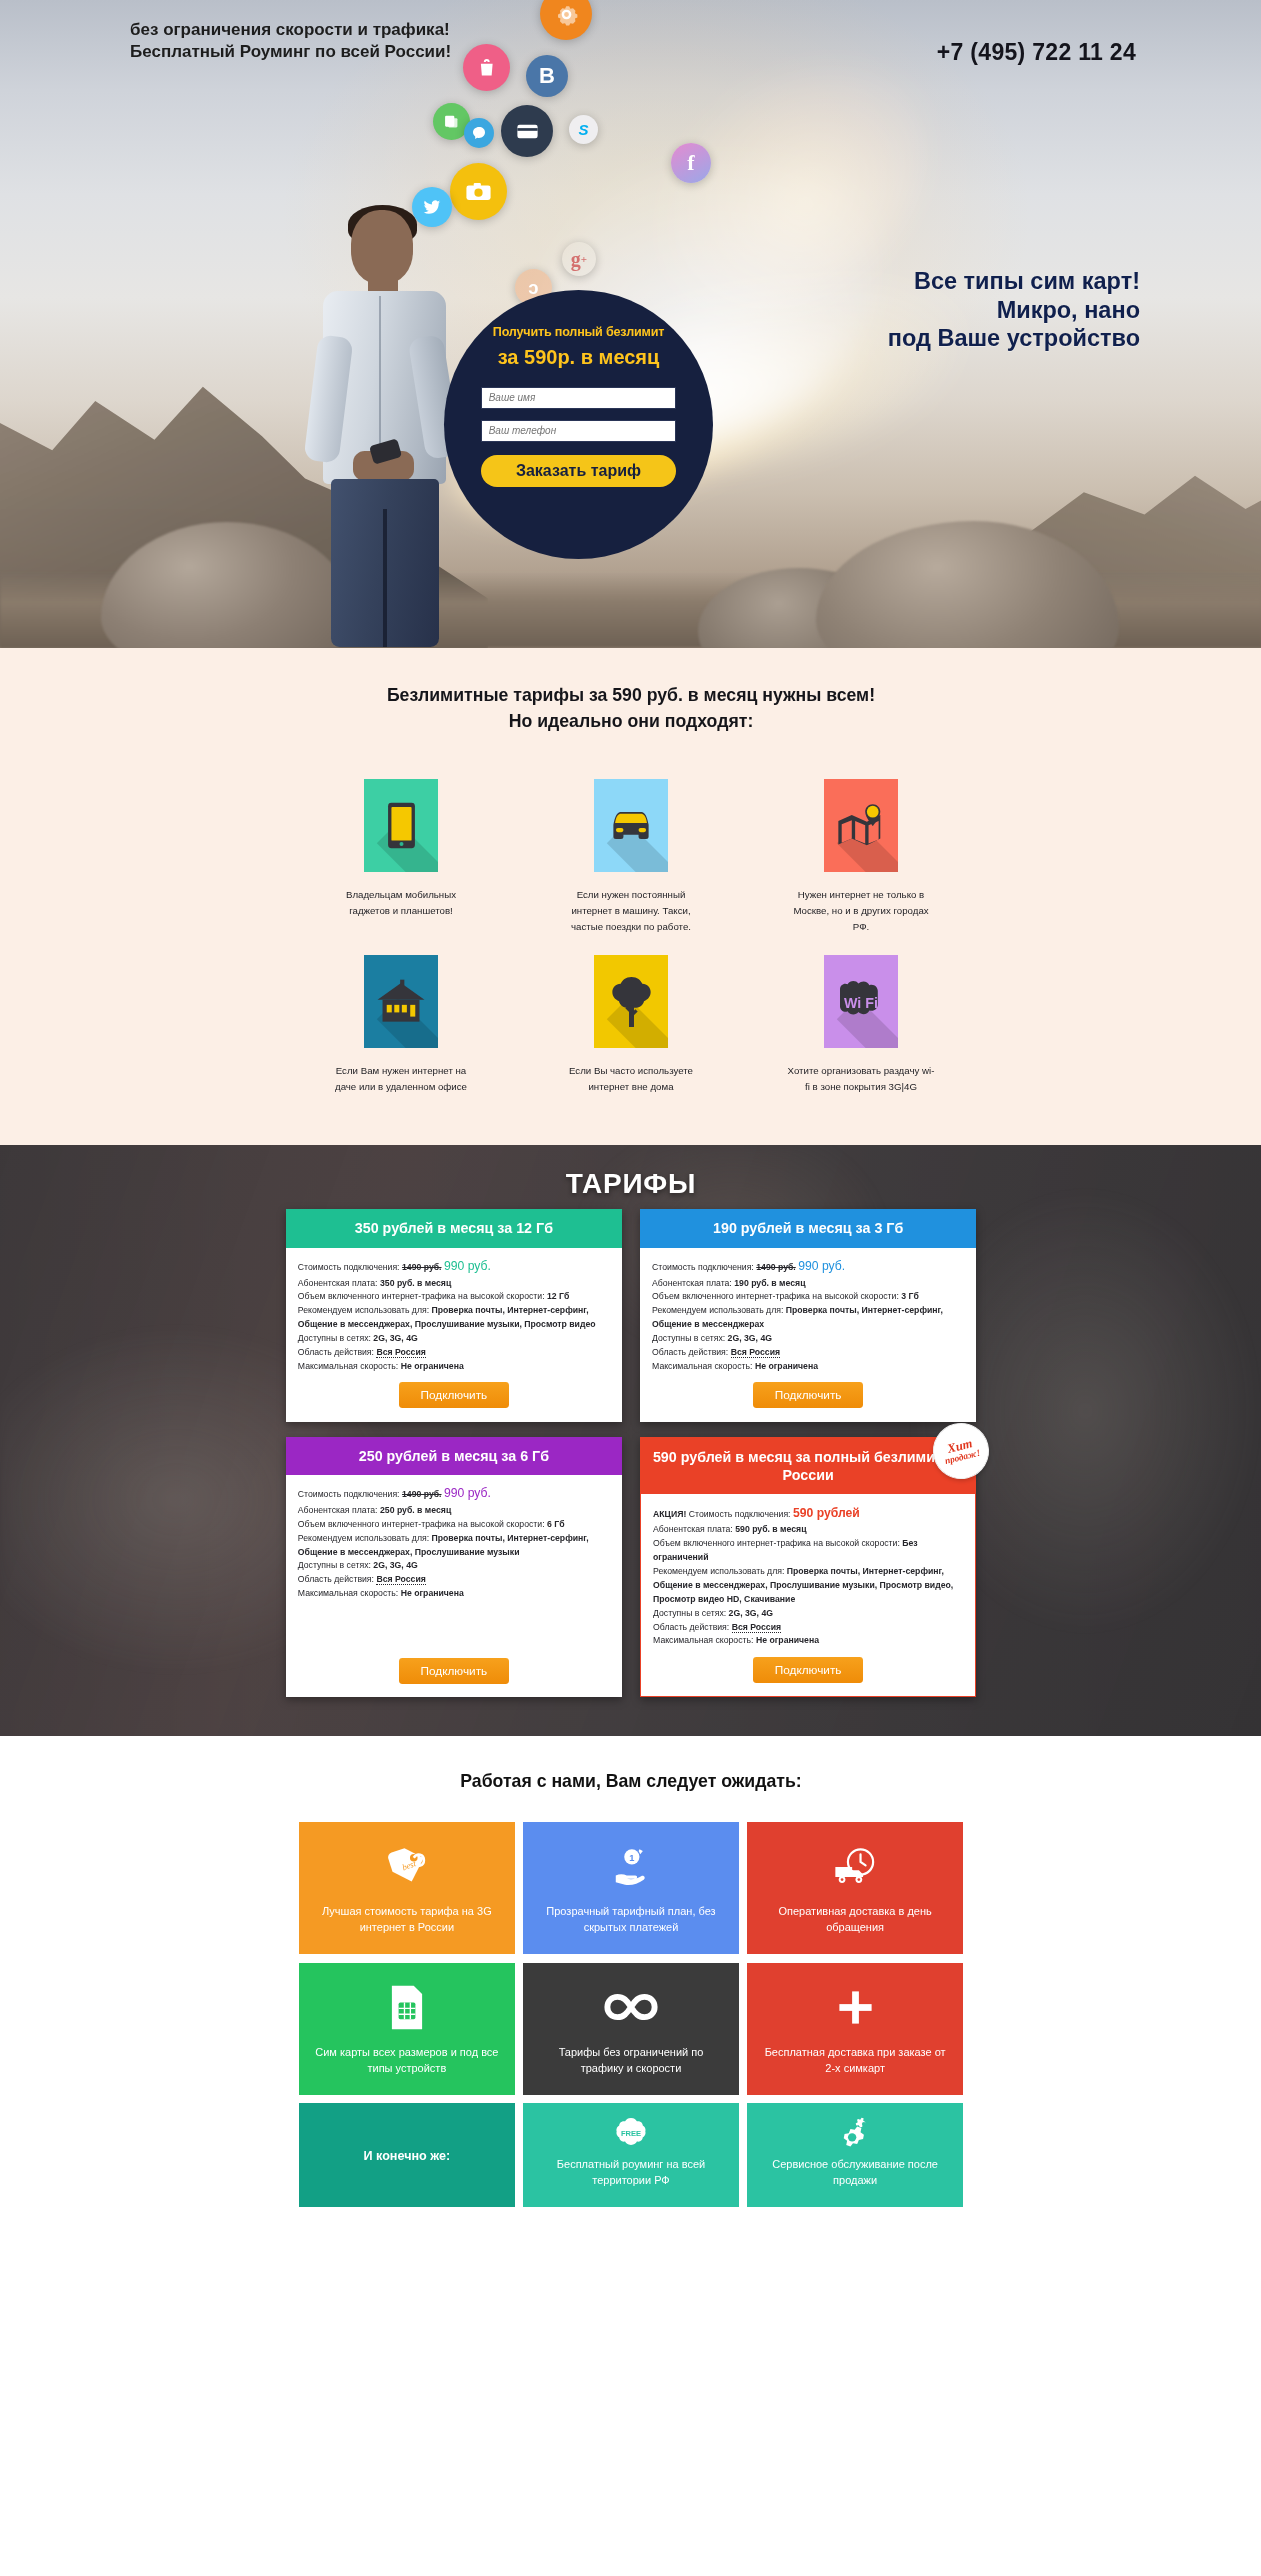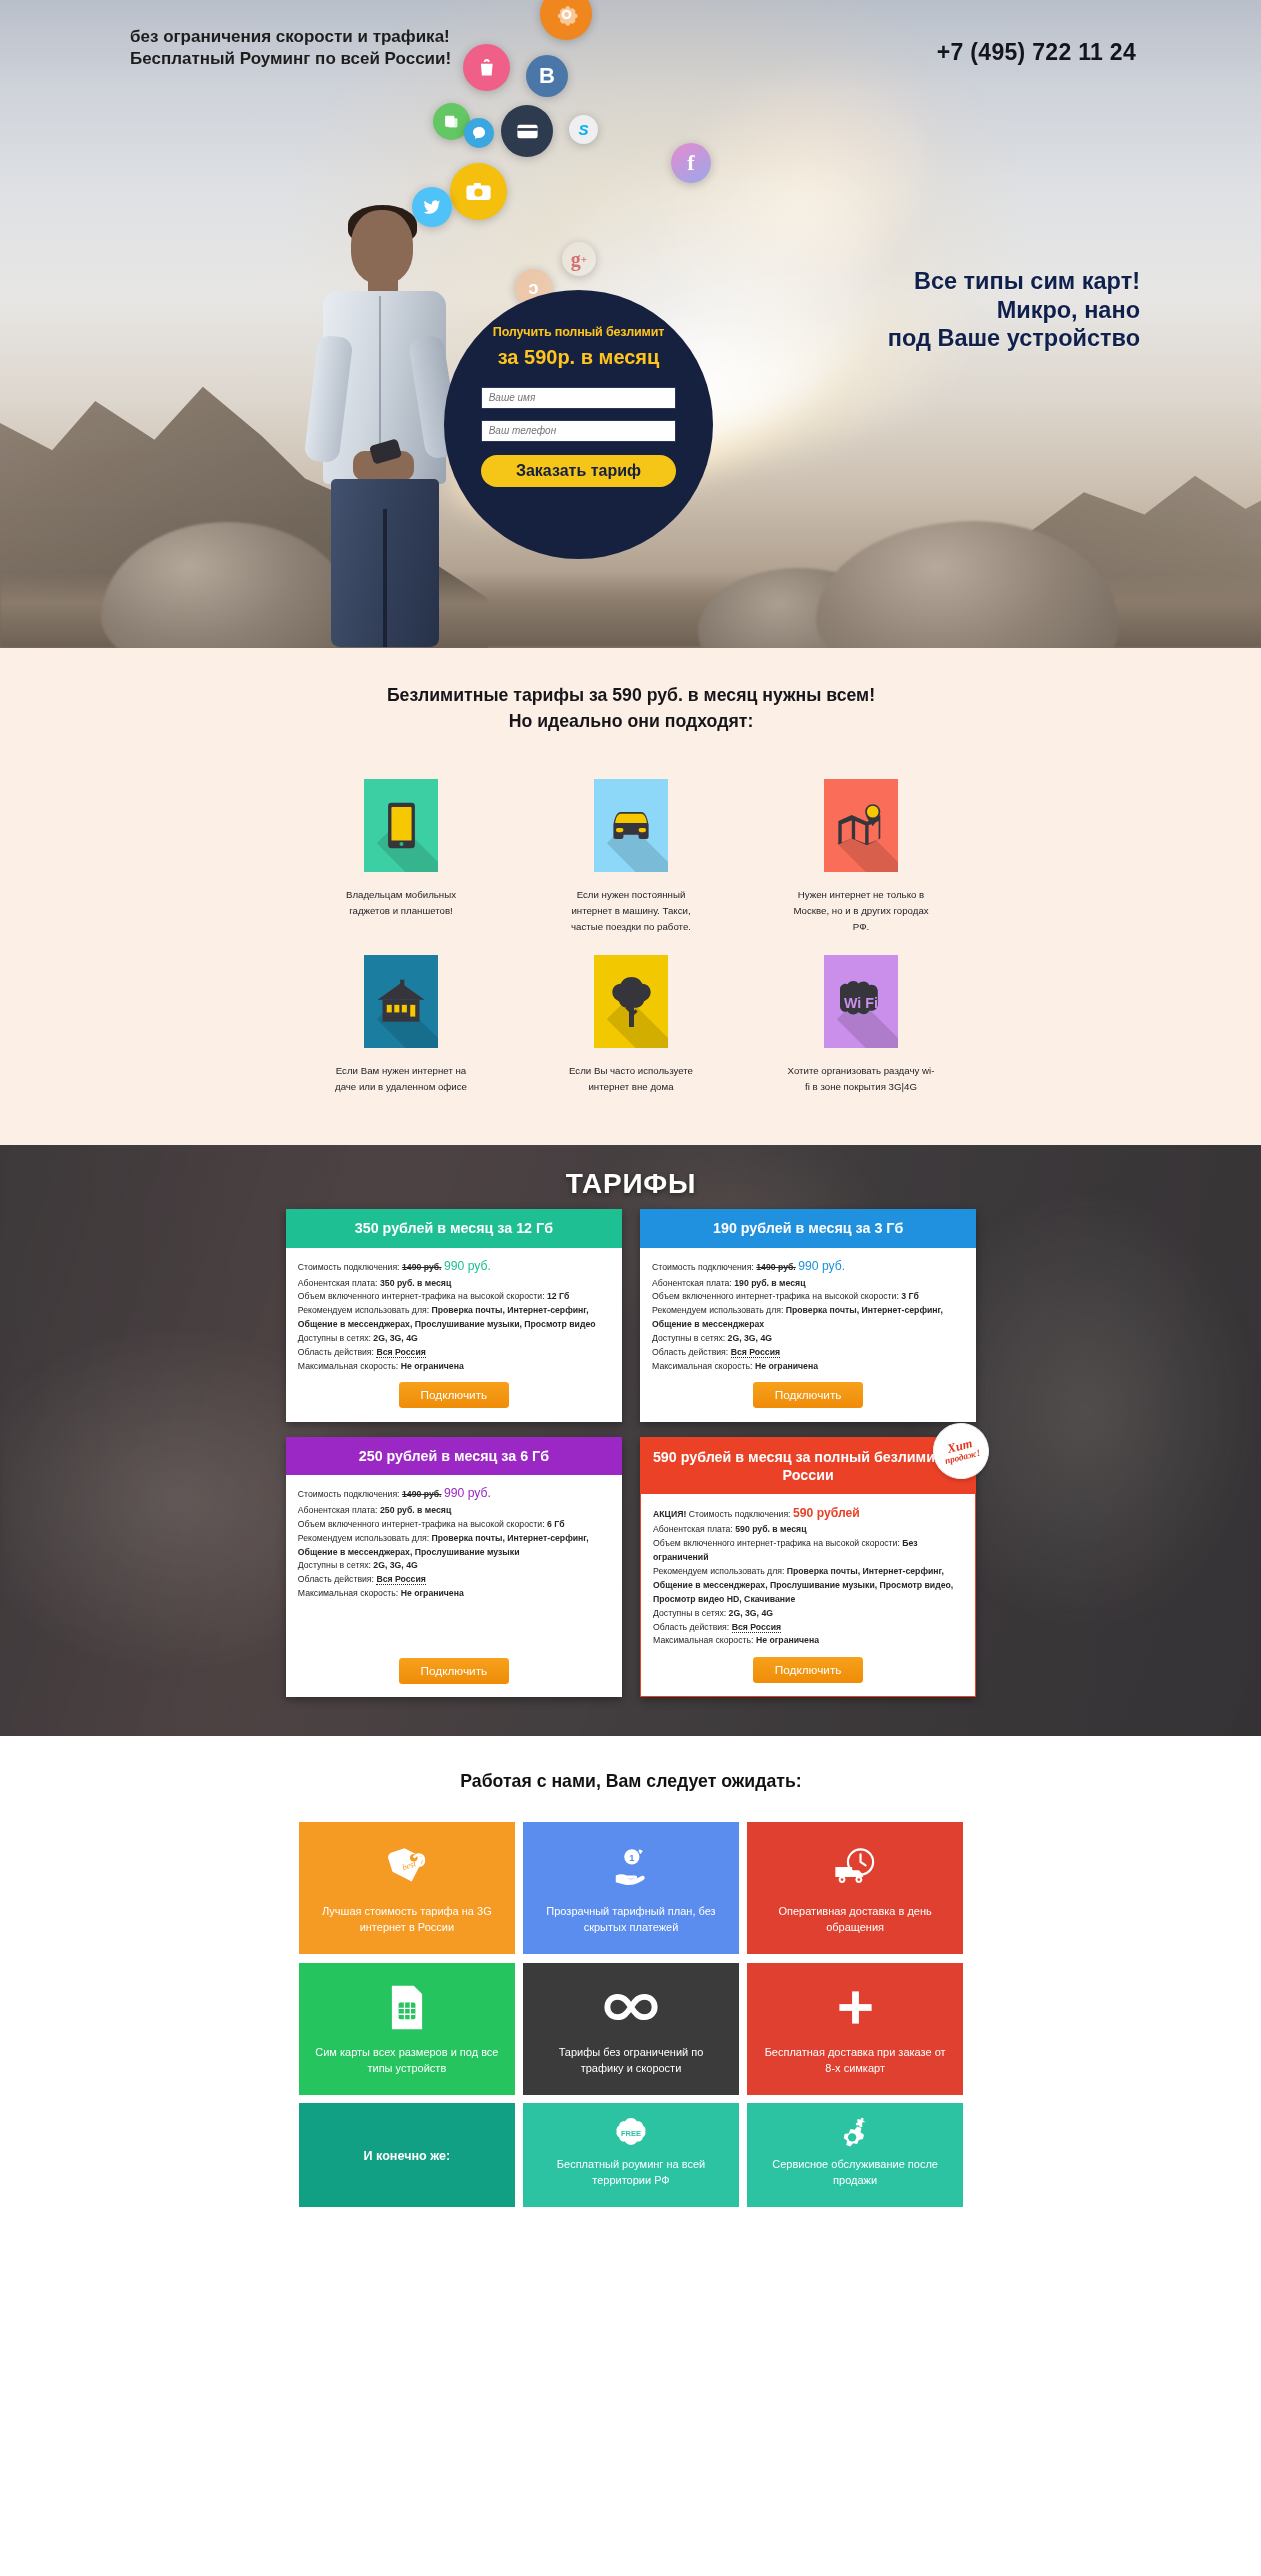--- a/index.html
+++ b/index.html
@@ -108,21 +108,21 @@
   .man .hand { position:absolute; left:54px; top:241px; width:61px; height:30px; background:#8a6a55; border-radius:11.8px; }
   .man .phone { position:absolute; left:72px; top:232px; width:29px; height:18.5px; background:#2c2c32; border-radius:4.2px; transform:rotate(-16deg); }
   .man .legs { position:absolute; left:32px; top:269px; width:108px; height:168px;
      background: linear-gradient(100deg,#42516e 0%, #35425c 45%, #27314a 100%); border-radius: 5px 5px 8.4px 8.4px; }
   .man .legs:after { content:""; position:absolute; left:52px; top:30px; width:4.2px; height:138px; background:rgba(20,26,42,.75); }
 
   .hero-title {
     position:absolute; left:130px; top:18.5px; width:471px; z-index:20;
   }
   .hero-title h1 { font-size:29px; color:#1a1a1a; letter-spacing:-0.3px; line-height:1.05; }
-  .hero-title .sub { font-size:17px; font-weight:bold; color:#1d1d1d; line-height:1.32; margin-top:7px; }
+  .hero-title .sub { font-size:17px; font-weight:bold; color:#1d1d1d; line-height:1.32; margin-top:0; }
   .hero-phone {
     position:absolute; right:126px; top:39px; z-index:20;
     font-size:23px; font-weight:bold; color:#14141c; letter-spacing:0.3px;
   }
   .hero-simtypes {
     position:absolute; right:122px; top:267px; z-index:20;
     text-align:right; color:#10204d; font-size:23.5px; font-weight:bold; line-height:1.22;
     text-shadow: 0 0.8px 0 rgba(255,255,255,.35);
   }
 
@@ -662,21 +662,21 @@
       <div class="exp-txt">Тарифы без ограничений по трафику и скорости</div>
     </div>
 
     <div class="exp-tile row2" style="background:#E0402F">
       <div class="exp-ico">
         <svg width="39" height="39" viewBox="0 0 46 46" fill="#fff">
             <rect x="19" y="4" width="8" height="38"></rect>
             <rect x="4" y="19" width="38" height="8"></rect>
           </svg>
       </div>
-      <div class="exp-txt">Бесплатная доставка при заказе от 8-х симкарт</div>
+      <div class="exp-txt">Бесплатная доставка при заказе от 2-х симкарт</div>
     </div>
 
     <div class="exp-tile row3 label-only" style="background:#12A085">
       <div class="exp-txt" style="font-weight:bold;font-size:12.6px;">И конечно же:</div>
     </div>
 
     <div class="exp-tile row3" style="background:#2BC3A2;padding-top:13.5px;">
       <div class="exp-ico" style="height:34px;margin-bottom:5px;">
         <svg width="32" height="34" viewBox="0 0 38 40" fill="#fff">
           <path d="M19 1c4 0 6 2 7 4 4-1 7 2 7 5 2 1 4 4 3 7 1 3-1 6-3 7 0 3-3 6-7 5-1 2-3 4-7 4s-6-2-7-4c-4 1-7-2-7-5-2-1-4-4-3-7-1-3 1-6 3-7 0-3 3-6 7-5 1-2 3-4 7-4z"></path>

